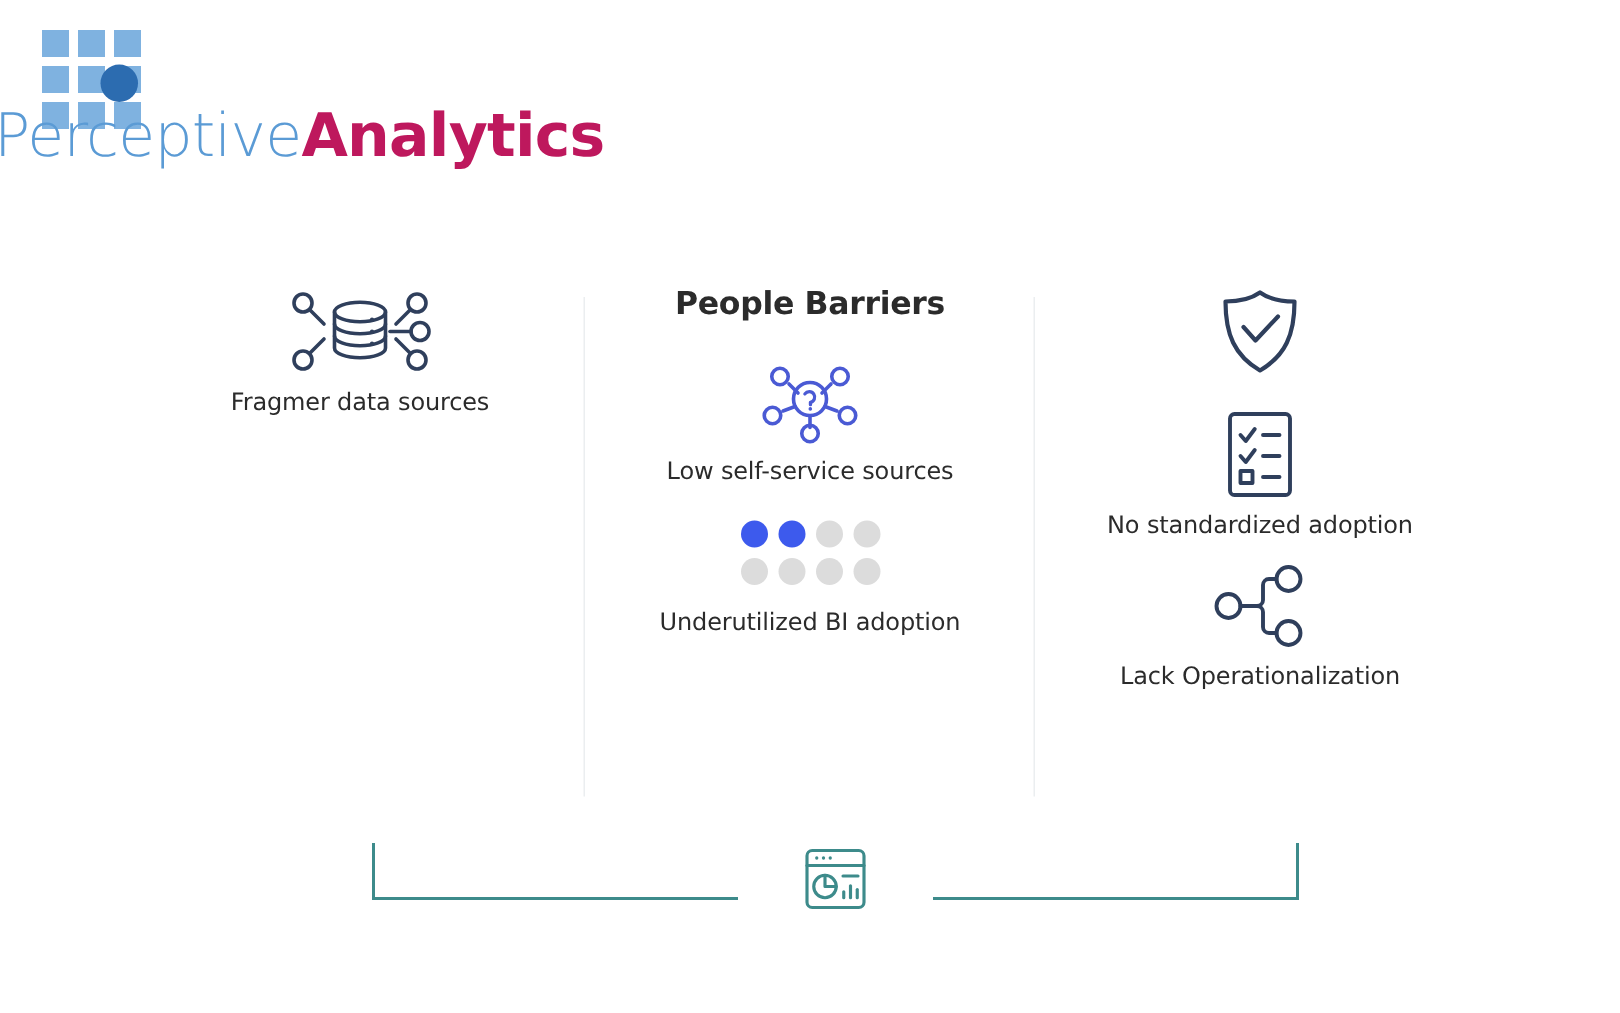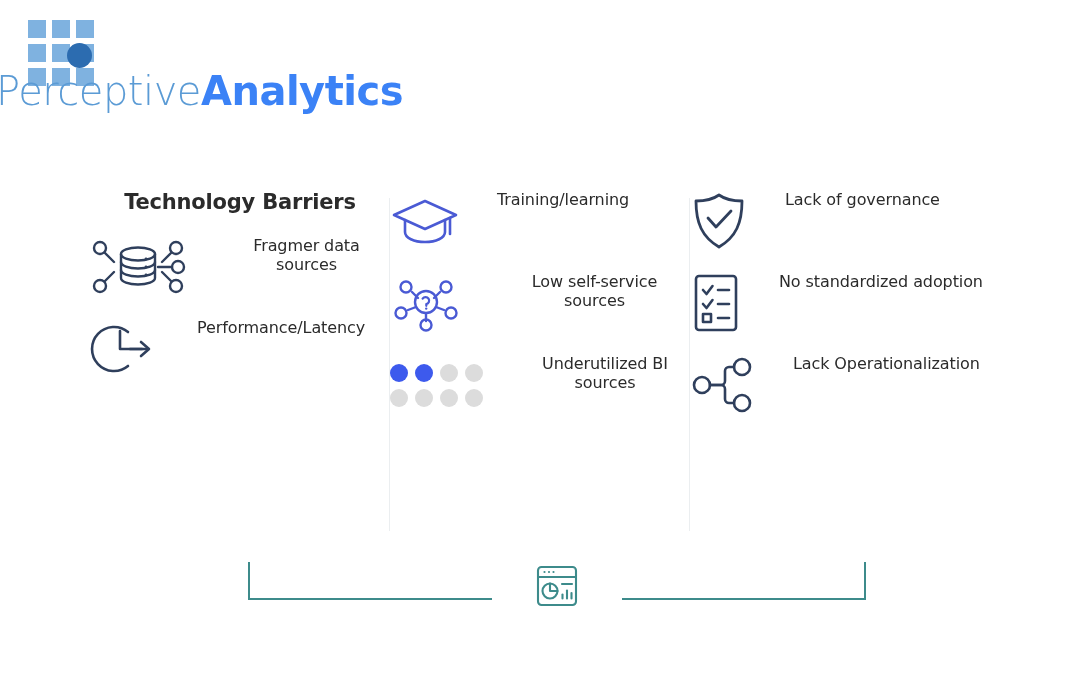--- a/index.html
+++ b/index.html
@@ -55,21 +55,21 @@
     font-size: 40px;
     line-height: 46px;
     letter-spacing: -0.5px;
   }
   .logo-word .lw-light {
     color: #5b9bd5;
     font-weight: 300;
     font-family: "DejaVu Sans", sans-serif;
   }
   .logo-word .lw-bold {
-    color: #3b82f6;
+    color: #be185d;
     font-weight: 700;
     font-family: "DejaVu Sans", sans-serif;
   }
 
   
   .columns {
     position: absolute;
     left: 90px;
     top: 190px;
     width: 900px;
@@ -95,24 +95,23 @@
     font-size: 21px;
     font-weight: 600;
     color: #2b2b2b;
     letter-spacing: -0.2px;
     margin-bottom: 22px;
     font-family: "DejaVu Sans", sans-serif;
   }
   .item {
     width: 100%;
     display: flex;
-    flex-direction: row;
-    align-items: flex-start;
+    flex-direction: column;
+    align-items: center;
     margin-bottom: 14px;
-    gap: 37px;
   }
   .item-icon {
     height: 62px;
     display: flex;
     align-items: center;
     justify-content: center;
     margin-bottom: 6px;
   }
   .item-label {
     font-size: 16px;
@@ -181,21 +180,20 @@
       <div class="logo-sq" style="left:24px; top:48px;"></div>
       <div class="logo-sq" style="left:48px; top:48px;"></div>
       <div class="logo-dot"></div>
     </div>
     <div class="logo-word"><span class="lw-light">Perceptive</span><span class="lw-bold">Analytics</span></div>
   </div>
 
   <div class="columns">
 
     <div class="column">
-      <div class="col-title">Technology Barriers</div>
 
       <div class="item">
         <div class="item-icon">
           <svg width="96" height="58" viewBox="0 0 96 58" fill="none" stroke="#2f3f5c" stroke-width="2.4" stroke-linecap="round" stroke-linejoin="round">
             <ellipse cx="48" cy="16" rx="17" ry="6.5"></ellipse>
             <path d="M31 16v24c0 3.6 7.6 6.5 17 6.5s17-2.9 17-6.5V16"></path>
             <path d="M31 24c0 3.6 7.6 6.5 17 6.5S65 27.6 65 24"></path>
             <path d="M31 32c0 3.6 7.6 6.5 17 6.5S65 35.6 65 32"></path>
             <circle cx="56" cy="21" r="1.4" fill="#2f3f5c" stroke="none"></circle>
             <circle cx="56" cy="29" r="1.4" fill="#2f3f5c" stroke="none"></circle>
@@ -209,47 +207,27 @@
             <circle cx="86" cy="48" r="6"></circle>
             <path d="M81.5 43.5 L72 34"></path>
             <circle cx="88" cy="29" r="6"></circle>
             <path d="M82 29 L68 29"></path>
           </svg>
         </div>
         <div class="item-label">Fragmer data sources</div>
       </div>
 
 
-      <div class="item">
-        <div class="item-icon">
-          <svg width="70" height="58" viewBox="0 0 70 58" fill="none" stroke="#2f3f5c" stroke-width="2.6" stroke-linecap="round" stroke-linejoin="round">
-            <path d="M38 12 A22 22 0 1 0 38 46"></path>
-            <path d="M30 11 v18 h22"></path>
-            <path d="M40 29 h18"></path>
-            <path d="M51 22 l8 7 -8 7"></path>
-          </svg>
-        </div>
-        <div class="item-label">Performance/Latency</div>
-      </div>
 
       <div class="col-divider"></div>
     </div>
 
     <div class="column">
-
-      <div class="item">
-        <div class="item-icon">
-          <svg width="70" height="56" viewBox="0 0 70 56" fill="none" stroke="#4a5ad4" stroke-width="2.6" stroke-linecap="round" stroke-linejoin="round">
-            <path d="M35 8 L66 22 L35 36 L4 22 Z"></path>
-            <path d="M15 27 v12 c0 6 9 10 20 10 s20 -4 20 -10 V27"></path>
-            <path d="M60 25 v16"></path>
-          </svg>
-        </div>
-        <div class="item-label">Training/learning</div>
-      </div>
+      <div class="col-title">People Barriers</div>
+
 
       <div class="item">
         <div class="item-icon">
           <svg width="72" height="58" viewBox="0 0 72 58" fill="none" stroke="#4a5ad4" stroke-width="2.4" stroke-linecap="round" stroke-linejoin="round">
             <path d="M22 18 L28 24"></path>
             <path d="M50 18 L44 24"></path>
             <path d="M18 36 L26 33"></path>
             <path d="M54 36 L46 33"></path>
             <path d="M36 40 V47"></path>
             <circle cx="36" cy="28" r="11"></circle>
@@ -271,36 +249,35 @@
             <div class="dot on"></div>
               <div class="dot on"></div>
               <div class="dot"></div>
               <div class="dot"></div>
             <div class="dot"></div>
               <div class="dot"></div>
               <div class="dot"></div>
               <div class="dot"></div>
           </div>
         </div>
-        <div class="item-label">Underutilized BI sources</div>
+        <div class="item-label">Underutilized BI adoption</div>
       </div>
 
       <div class="col-divider"></div>
     </div>
 
     <div class="column">
 
       <div class="item">
         <div class="item-icon">
           <svg width="58" height="60" viewBox="0 0 58 60" fill="none" stroke="#2f3f5c" stroke-width="2.8" stroke-linecap="round" stroke-linejoin="round">
             <path d="M29 4 C22 9 13 10 6 10 c0 22 6 36 23 46 c17 -10 23 -24 23 -46 c-7 0 -16 -1 -23 -6 z"></path>
             <path d="M18 27 l8 9 15 -16"></path>
           </svg>
         </div>
-        <div class="item-label">Lack of governance</div>
       </div>
 
       <div class="item">
         <div class="item-icon">
           <svg width="52" height="60" viewBox="0 0 52 60" fill="none" stroke="#2f3f5c" stroke-width="2.6" stroke-linecap="round" stroke-linejoin="round">
             <rect x="6" y="3" width="40" height="54" rx="3"></rect>
             <path d="M13 17 l3.5 4 6 -8"></path>
             <path d="M28 17 h11"></path>
             <path d="M13 31 l3.5 4 6 -8"></path>
             <path d="M28 31 h11"></path>

